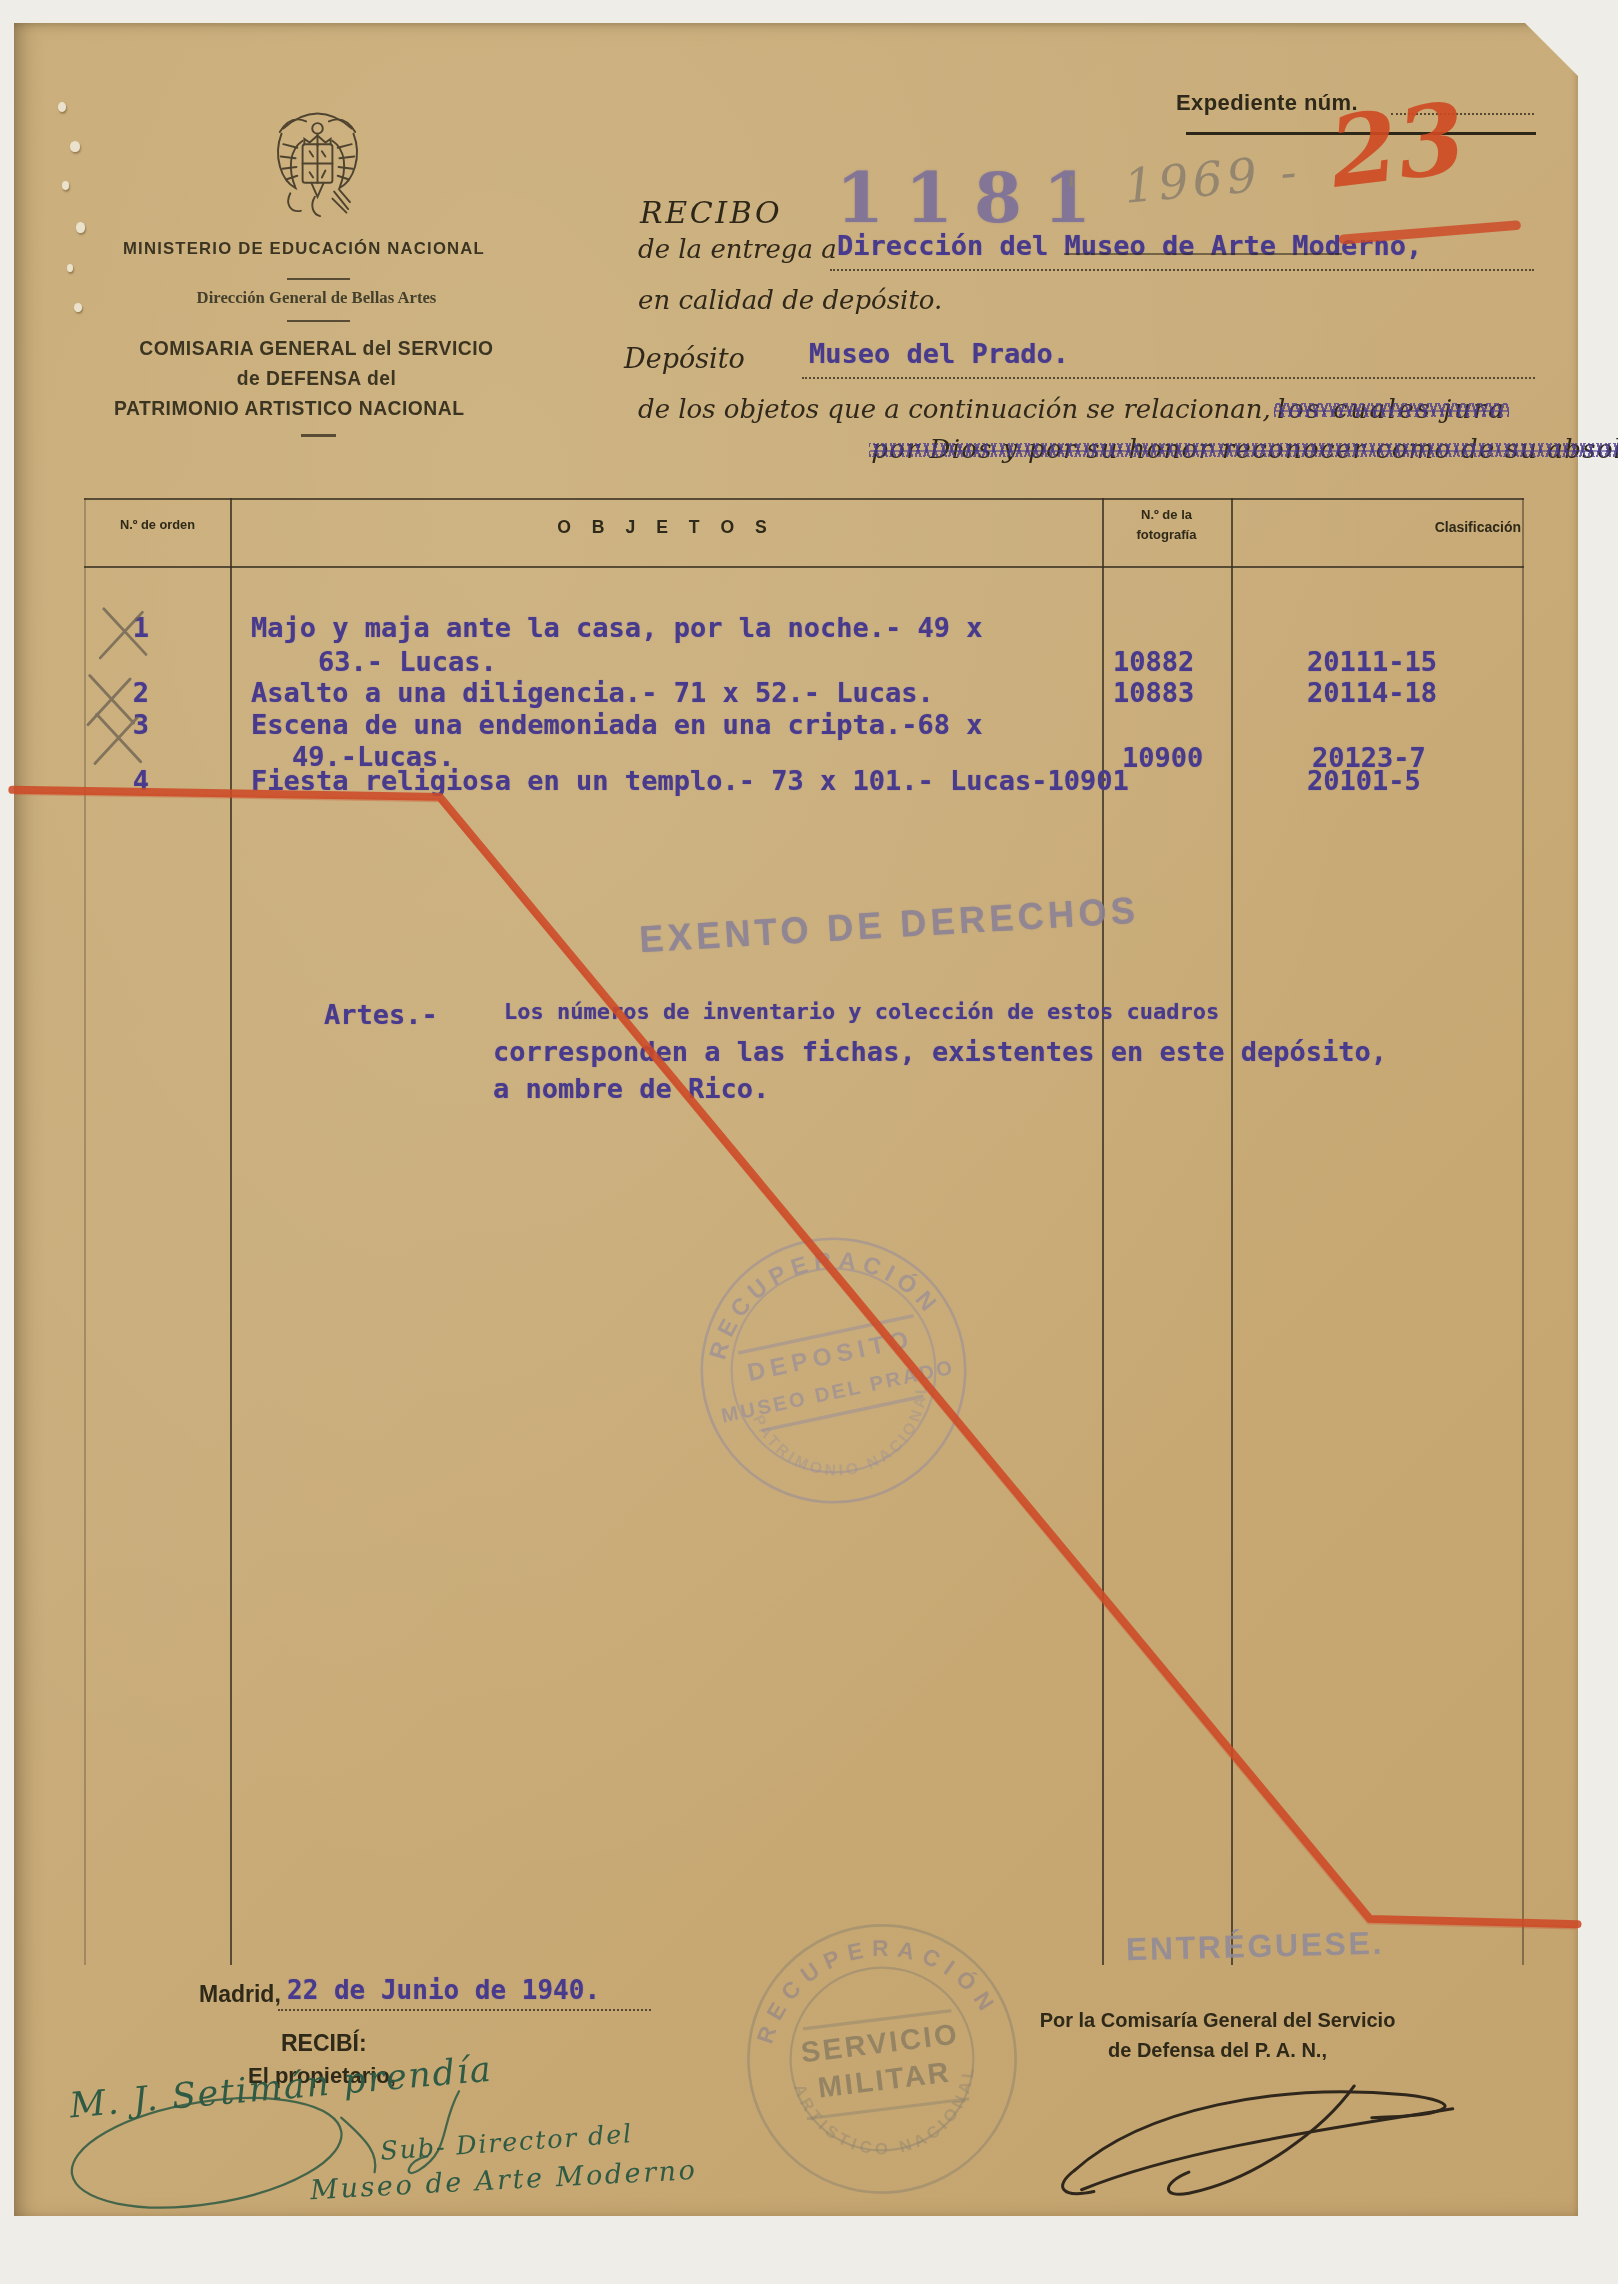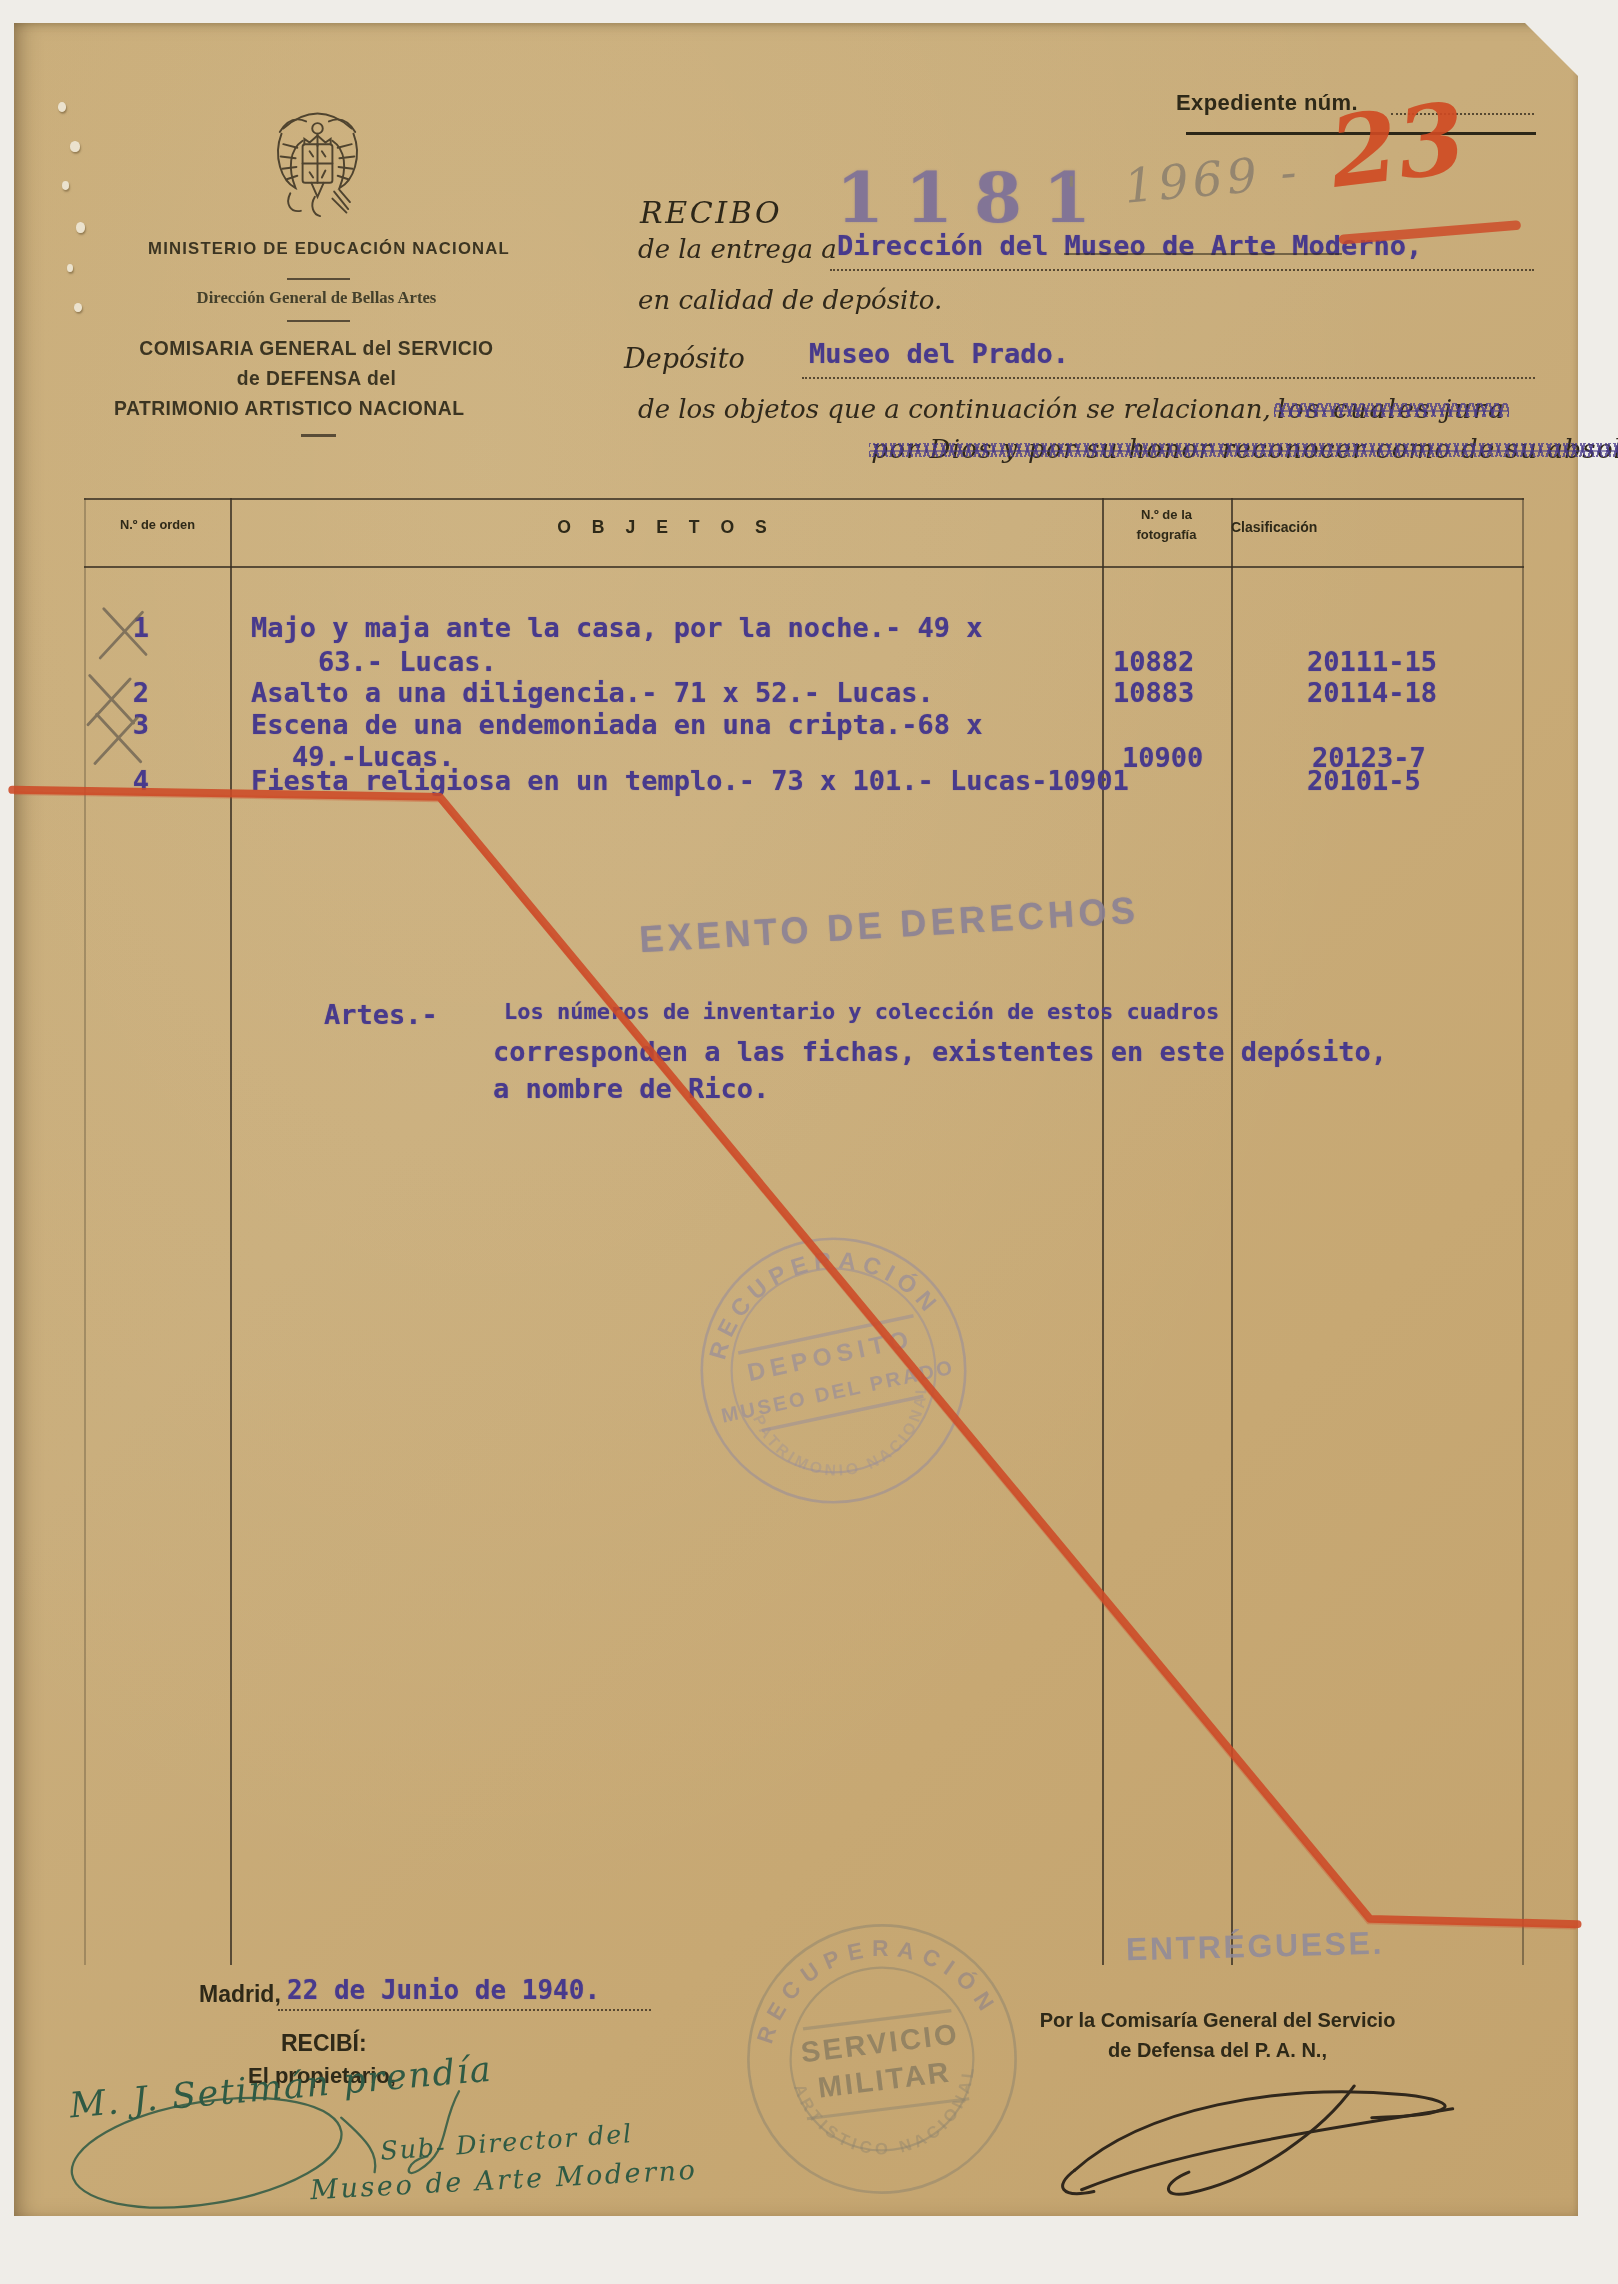--- a/index.html
+++ b/index.html
@@ -66,21 +66,21 @@
       <rect x="44" y="48" width="34" height="44" rx="3"></rect>
       <path d="M61,48 L61,92 M44,70 L78,70"></path>
       <path d="M52,56 L56,62 M66,56 L70,62 M52,80 L56,86 M70,78 L66,86"></path>
       <path d="M54,92 L61,108 L68,92"></path>
       <path d="M30,104 C24,116 30,126 42,124"></path>
       <path d="M80,102 L96,122 M86,100 L98,114 M78,110 L94,126"></path>
       <path d="M58,108 C52,118 56,128 64,130"></path>
     </g>
   </svg>
 
-  <div class="abs sans" style="left:123px;top:239px;width:387px;text-align:right;font-size:16.7px;font-weight:600;letter-spacing:1.2px;color:#3c3522;">MINISTERIO DE EDUCACIÓN NACIONAL</div>
+  <div class="abs sans" style="left:123px;top:239px;width:387px;text-align:left;font-size:16.7px;font-weight:600;letter-spacing:1.2px;color:#3c3522;">MINISTERIO DE EDUCACIÓN NACIONAL</div>
   <div class="abs tline" style="left:287px;top:278px;width:63px;height:1.8px;"></div>
   <div class="abs" style="left:123px;top:288px;width:387px;text-align:center;font-size:16.7px;font-weight:700;font-family:'Liberation Serif',serif;color:#44402b;">Dirección General de Bellas Artes</div>
   <div class="abs tline" style="left:287px;top:320px;width:63px;height:1.8px;"></div>
   <div class="abs sans" style="left:114px;top:338px;width:405px;text-align:center;font-size:19.3px;font-weight:600;letter-spacing:0.5px;color:#3c3522;">COMISARIA GENERAL del SERVICIO</div>
   <div class="abs sans" style="left:114px;top:368px;width:405px;text-align:center;font-size:19.3px;font-weight:600;letter-spacing:0.5px;color:#3c3522;">de DEFENSA del</div>
   <div class="abs sans" style="left:114px;top:398px;width:405px;font-size:19.3px;font-weight:600;letter-spacing:0.5px;color:#3c3522;">PATRIMONIO ARTISTICO NACIONAL</div>
   <div class="abs tline" style="left:301px;top:434px;width:35px;height:2.6px;"></div>
 
   
   <div class="abs sans" style="left:1176px;top:90px;font-size:22px;font-weight:700;letter-spacing:0.4px;">Expediente núm.</div>
@@ -119,21 +119,21 @@
   <div class="abs tline" style="left:1102px;top:498px;width:1.8px;height:1467px;"></div>
   <div class="abs tline" style="left:1231px;top:498px;width:1.8px;height:1467px;"></div>
   <div class="abs tline" style="left:1522px;top:498px;width:1.8px;height:1467px;opacity:.6;"></div>
 
   <div class="abs sans" style="left:84px;top:517px;width:147px;text-align:center;font-size:12.8px;font-weight:700;">N.º de orden</div>
   <div class="abs sans" style="left:230px;top:517px;width:872px;text-align:center;font-size:17.6px;font-weight:700;letter-spacing:8px;">O B J E T O S</div>
   <div class="abs sans" style="left:1102px;top:505px;width:129px;text-align:center;font-size:13px;font-weight:700;line-height:1.5;">
     <div>N.º de la</div>
     <div>fotografía</div>
   </div>
-  <div class="abs sans" style="left:1231px;top:519px;width:290px;text-align:left;font-size:14px;font-weight:700;">Clasificación</div>
+  <div class="abs sans" style="left:1231px;top:519px;width:290px;text-align:right;font-size:14px;font-weight:700;">Clasificación</div>
 
   
   <div class="abs typed" style="left:84px;top:612px;width:114px;text-align:center;font-size:27px;">1</div>
   <div class="abs typed" style="left:251px;top:612px;font-size:27px;">Majo y maja ante la casa, por la noche.- 49 x</div>
   <div class="abs typed" style="left:318px;top:646px;font-size:27px;">63.- Lucas.</div>
   <div class="abs typed" style="left:1113px;top:646px;font-size:27px;">10882</div>
   <div class="abs typed" style="left:1307px;top:646px;font-size:27px;">20111-15</div>
 
   <div class="abs typed" style="left:84px;top:677px;width:114px;text-align:center;font-size:27px;">2</div>
   <div class="abs typed" style="left:251px;top:677px;font-size:27px;">Asalto a una diligencia.- 71 x 52.- Lucas.</div>

